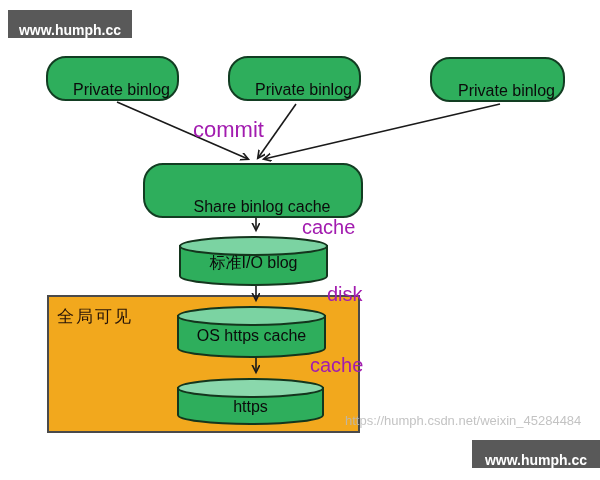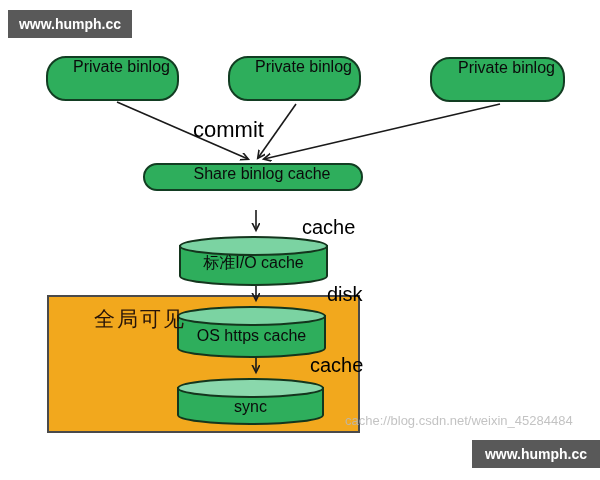--- a/index.html
+++ b/index.html
@@ -4,54 +4,54 @@
 <style>
   html,body{margin:0;padding:0;background:#ffffff;}
   .canvas{
     position:relative;width:600px;height:480px;background:#ffffff;overflow:hidden;
     font-family:"Liberation Sans", sans-serif;color:#1a1a1a;
   }
   .abs{position:absolute;}
   
   .badge{
     background:#595959;color:#ffffff;font-weight:bold;font-size:14px;
-    display:flex;align-items:center;justify-content:center;z-index:5;
+    display:flex;align-items:flex-end;justify-content:center;z-index:5;
   }
   .badge-top{left:8px;top:10px;width:124px;height:28px;}
   .badge-bottom{left:472px;top:440px;width:128px;height:28px;}
   
   .gbox{
     background:#2eae5c;border:2px solid #123d22;border-radius:20px;
-    display:flex;align-items:flex-start;justify-content:center;
+    display:flex;align-items:flex-end;justify-content:center;
     font-size:16px;color:#0b0b0b;z-index:3;box-sizing:border-box;padding-left:18px;
   }
   .b1{left:46px;top:56px;width:133px;height:45px;}
   .b2{left:228px;top:56px;width:133px;height:45px;}
   .b3{left:430px;top:57px;width:135px;height:45px;}
-  .share{left:143px;top:163px;width:220px;height:28px;}
+  .share{left:143px;top:163px;width:220px;height:55px;}
   
   .region{
     left:47px;top:295px;width:313px;height:138px;
     background:#f2a81d;border:2px solid #4a4a4a;z-index:1;box-sizing:border-box;
   }
   .region-label{
     left:57px;top:305px;font-family:"Liberation Serif", serif;
-    font-size:21px;color:#261409;z-index:3;letter-spacing:2px;margin-left:37px;
+    font-size:17px;color:#261409;z-index:3;letter-spacing:2px;
   }
   
   .layer{left:0;top:0;z-index:2;}
   
   .cyl-label{
     text-align:center;font-size:16px;color:#0b0b0b;z-index:3;
   }
   .lbl-cyl1{left:180px;top:253px;width:147px;}
   .lbl-cyl2{left:178px;top:327px;width:147px;}
   .lbl-disk{left:178px;top:398px;width:145px;}
   
-  .edge-label{color:#000000;z-index:3;}
+  .edge-label{color:#a21caf;z-index:3;}
   .lbl-commit{left:193px;top:117px;font-size:22px;}
   .lbl-write{left:302px;top:216px;font-size:20px;}
   .lbl-flush{left:327px;top:283px;font-size:20px;}
   .lbl-sync{left:310px;top:354px;font-size:20px;}
   
   .wm-url{
     left:345px;top:413px;font-size:13px;color:rgba(185,185,185,0.85);z-index:4;
     white-space:nowrap;
   }
 </style>
@@ -105,28 +105,28 @@
   <div class="abs gbox b2">
     <span>Private binlog</span>
   </div>
   <div class="abs gbox b3">
     <span>Private binlog</span>
   </div>
   <div class="abs gbox share">
     <span>Share binlog cache</span>
   </div>
 
-  <div class="abs cyl-label lbl-cyl1">标准I/O cache</div>
+  <div class="abs cyl-label lbl-cyl1">标准I/O blog</div>
   <div class="abs cyl-label lbl-cyl2">OS https cache</div>
-  <div class="abs cyl-label lbl-disk">sync</div>
+  <div class="abs cyl-label lbl-disk">https</div>
 
   <div class="abs edge-label lbl-commit">commit</div>
   <div class="abs edge-label lbl-write">cache</div>
   <div class="abs edge-label lbl-flush">disk</div>
   <div class="abs edge-label lbl-sync">cache</div>
 
-  <div class="abs wm-url">cache://blog.csdn.net/weixin_45284484</div>
+  <div class="abs wm-url">https://humph.csdn.net/weixin_45284484</div>
 
   <div class="abs badge badge-bottom">
     <span>www.humph.cc</span>
   </div>
 
 </div>
 
 </body></html>

